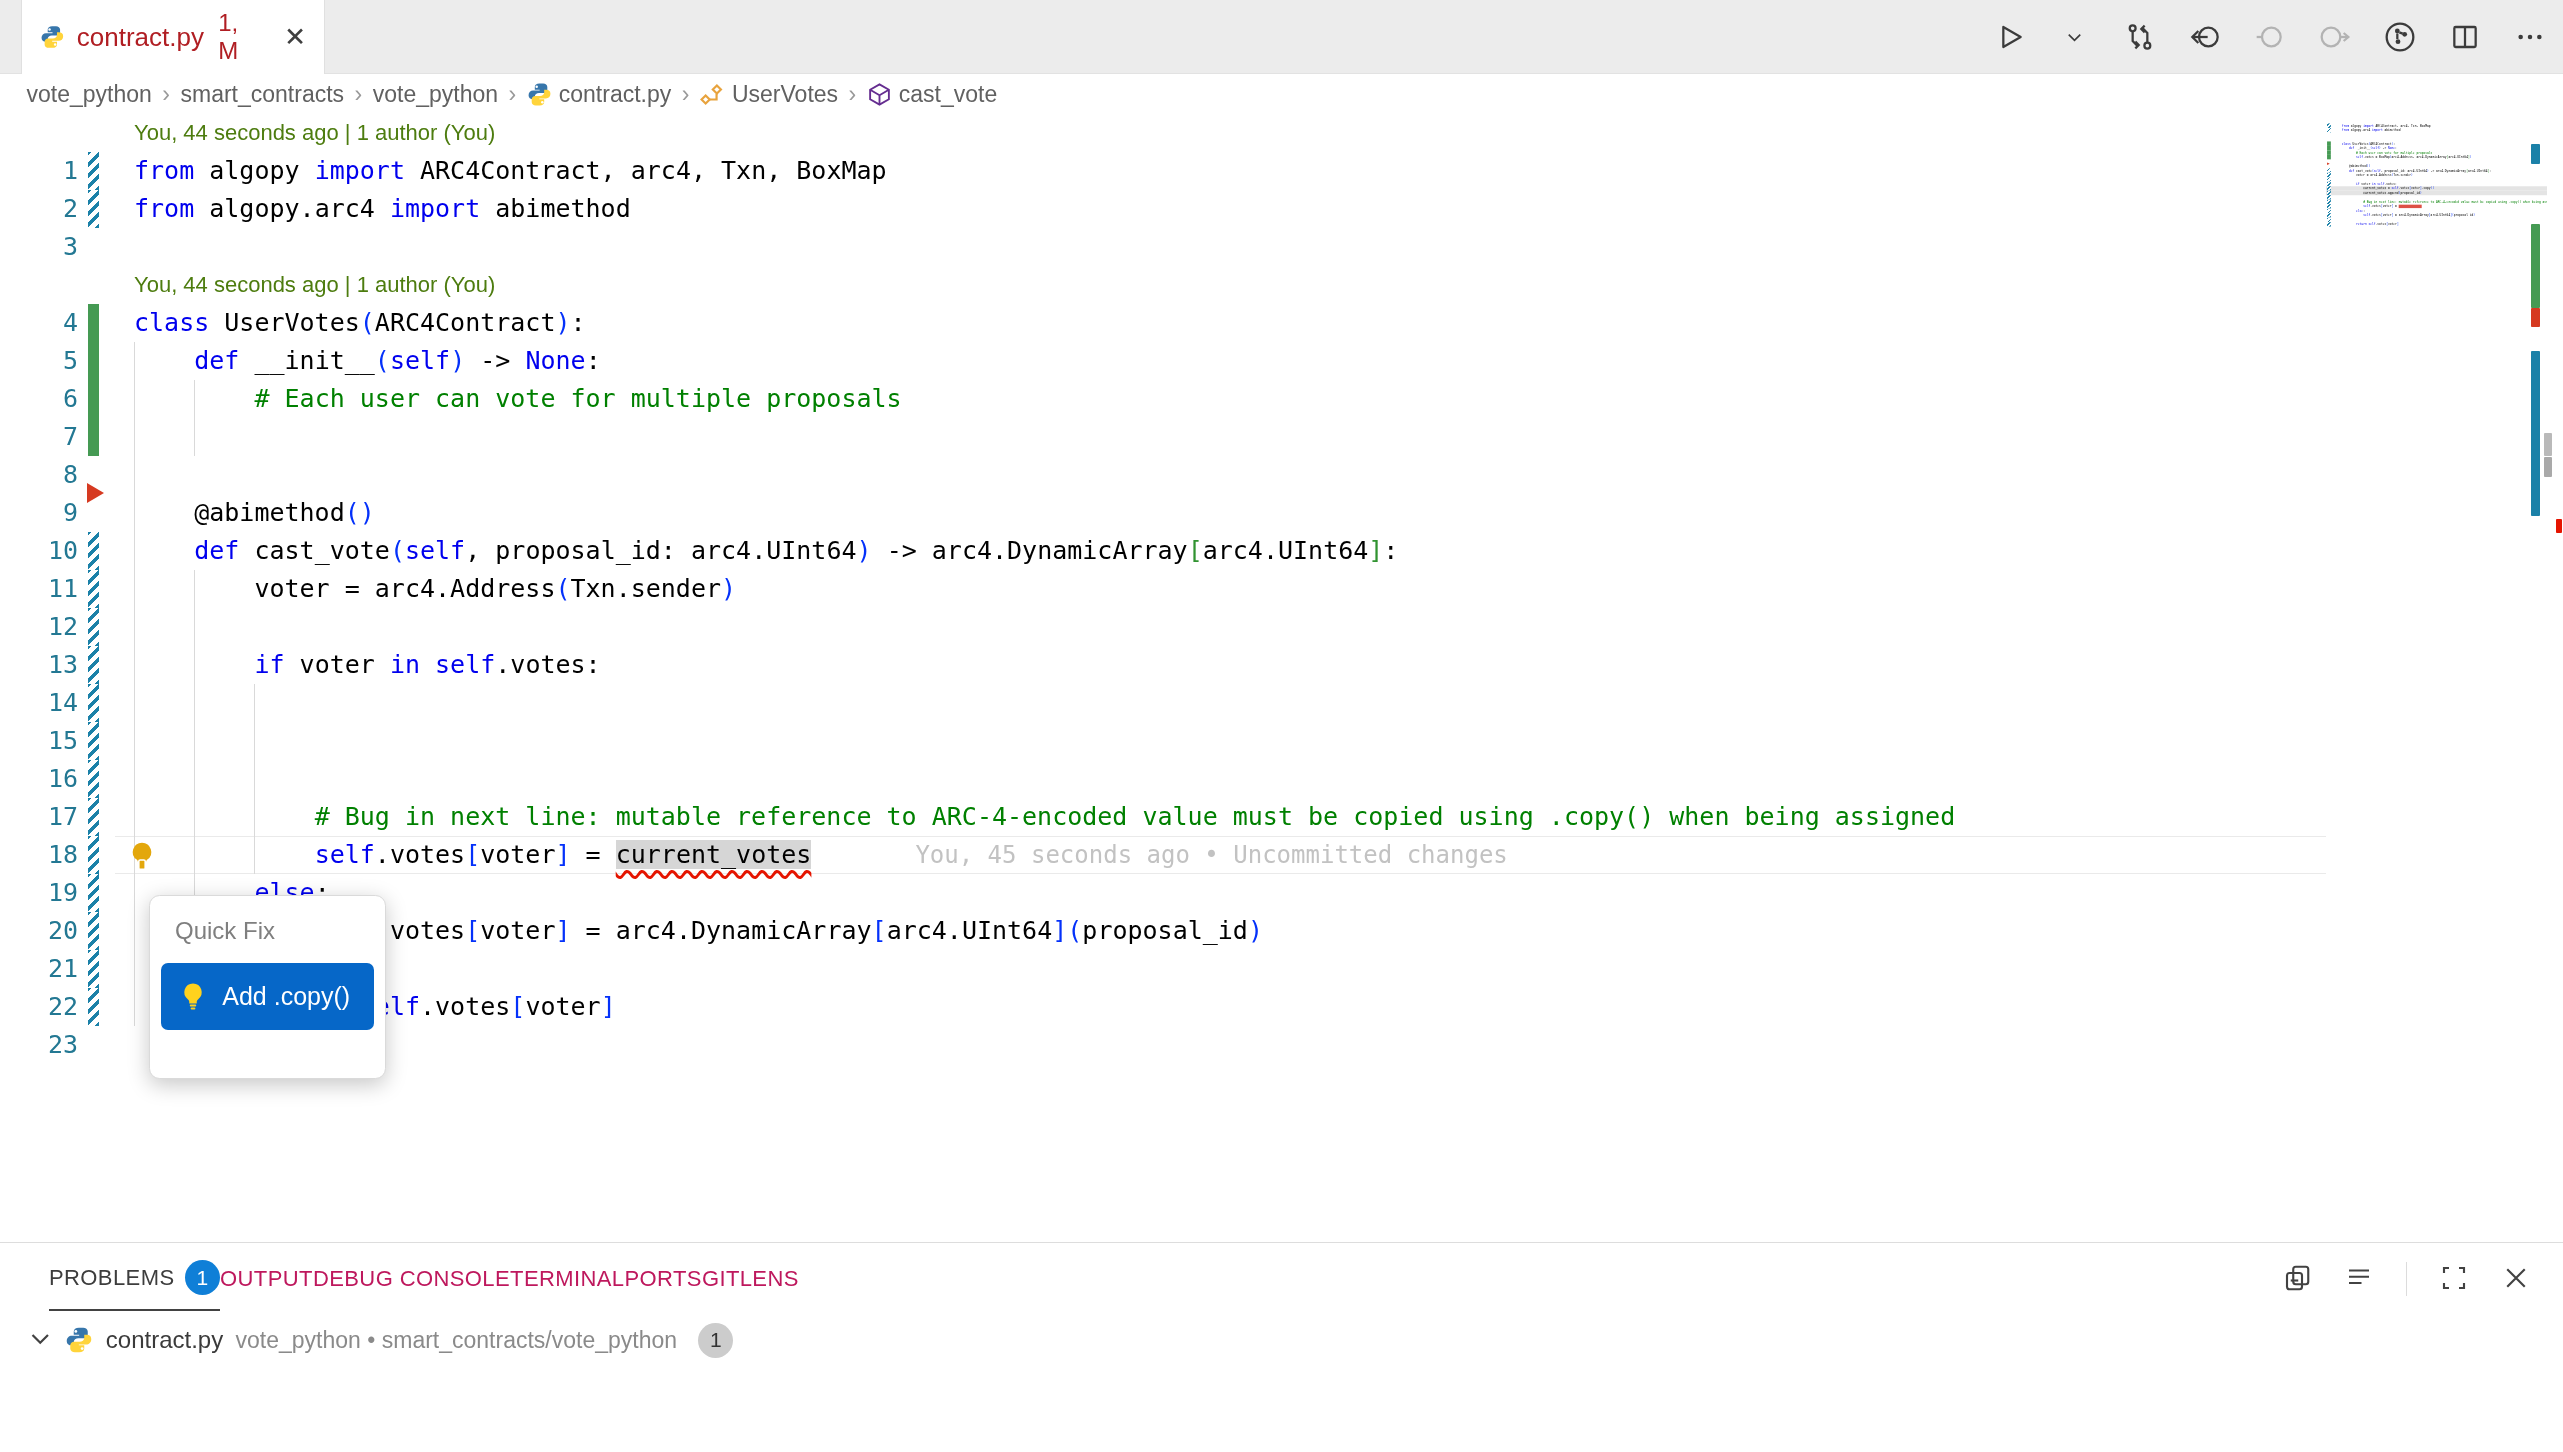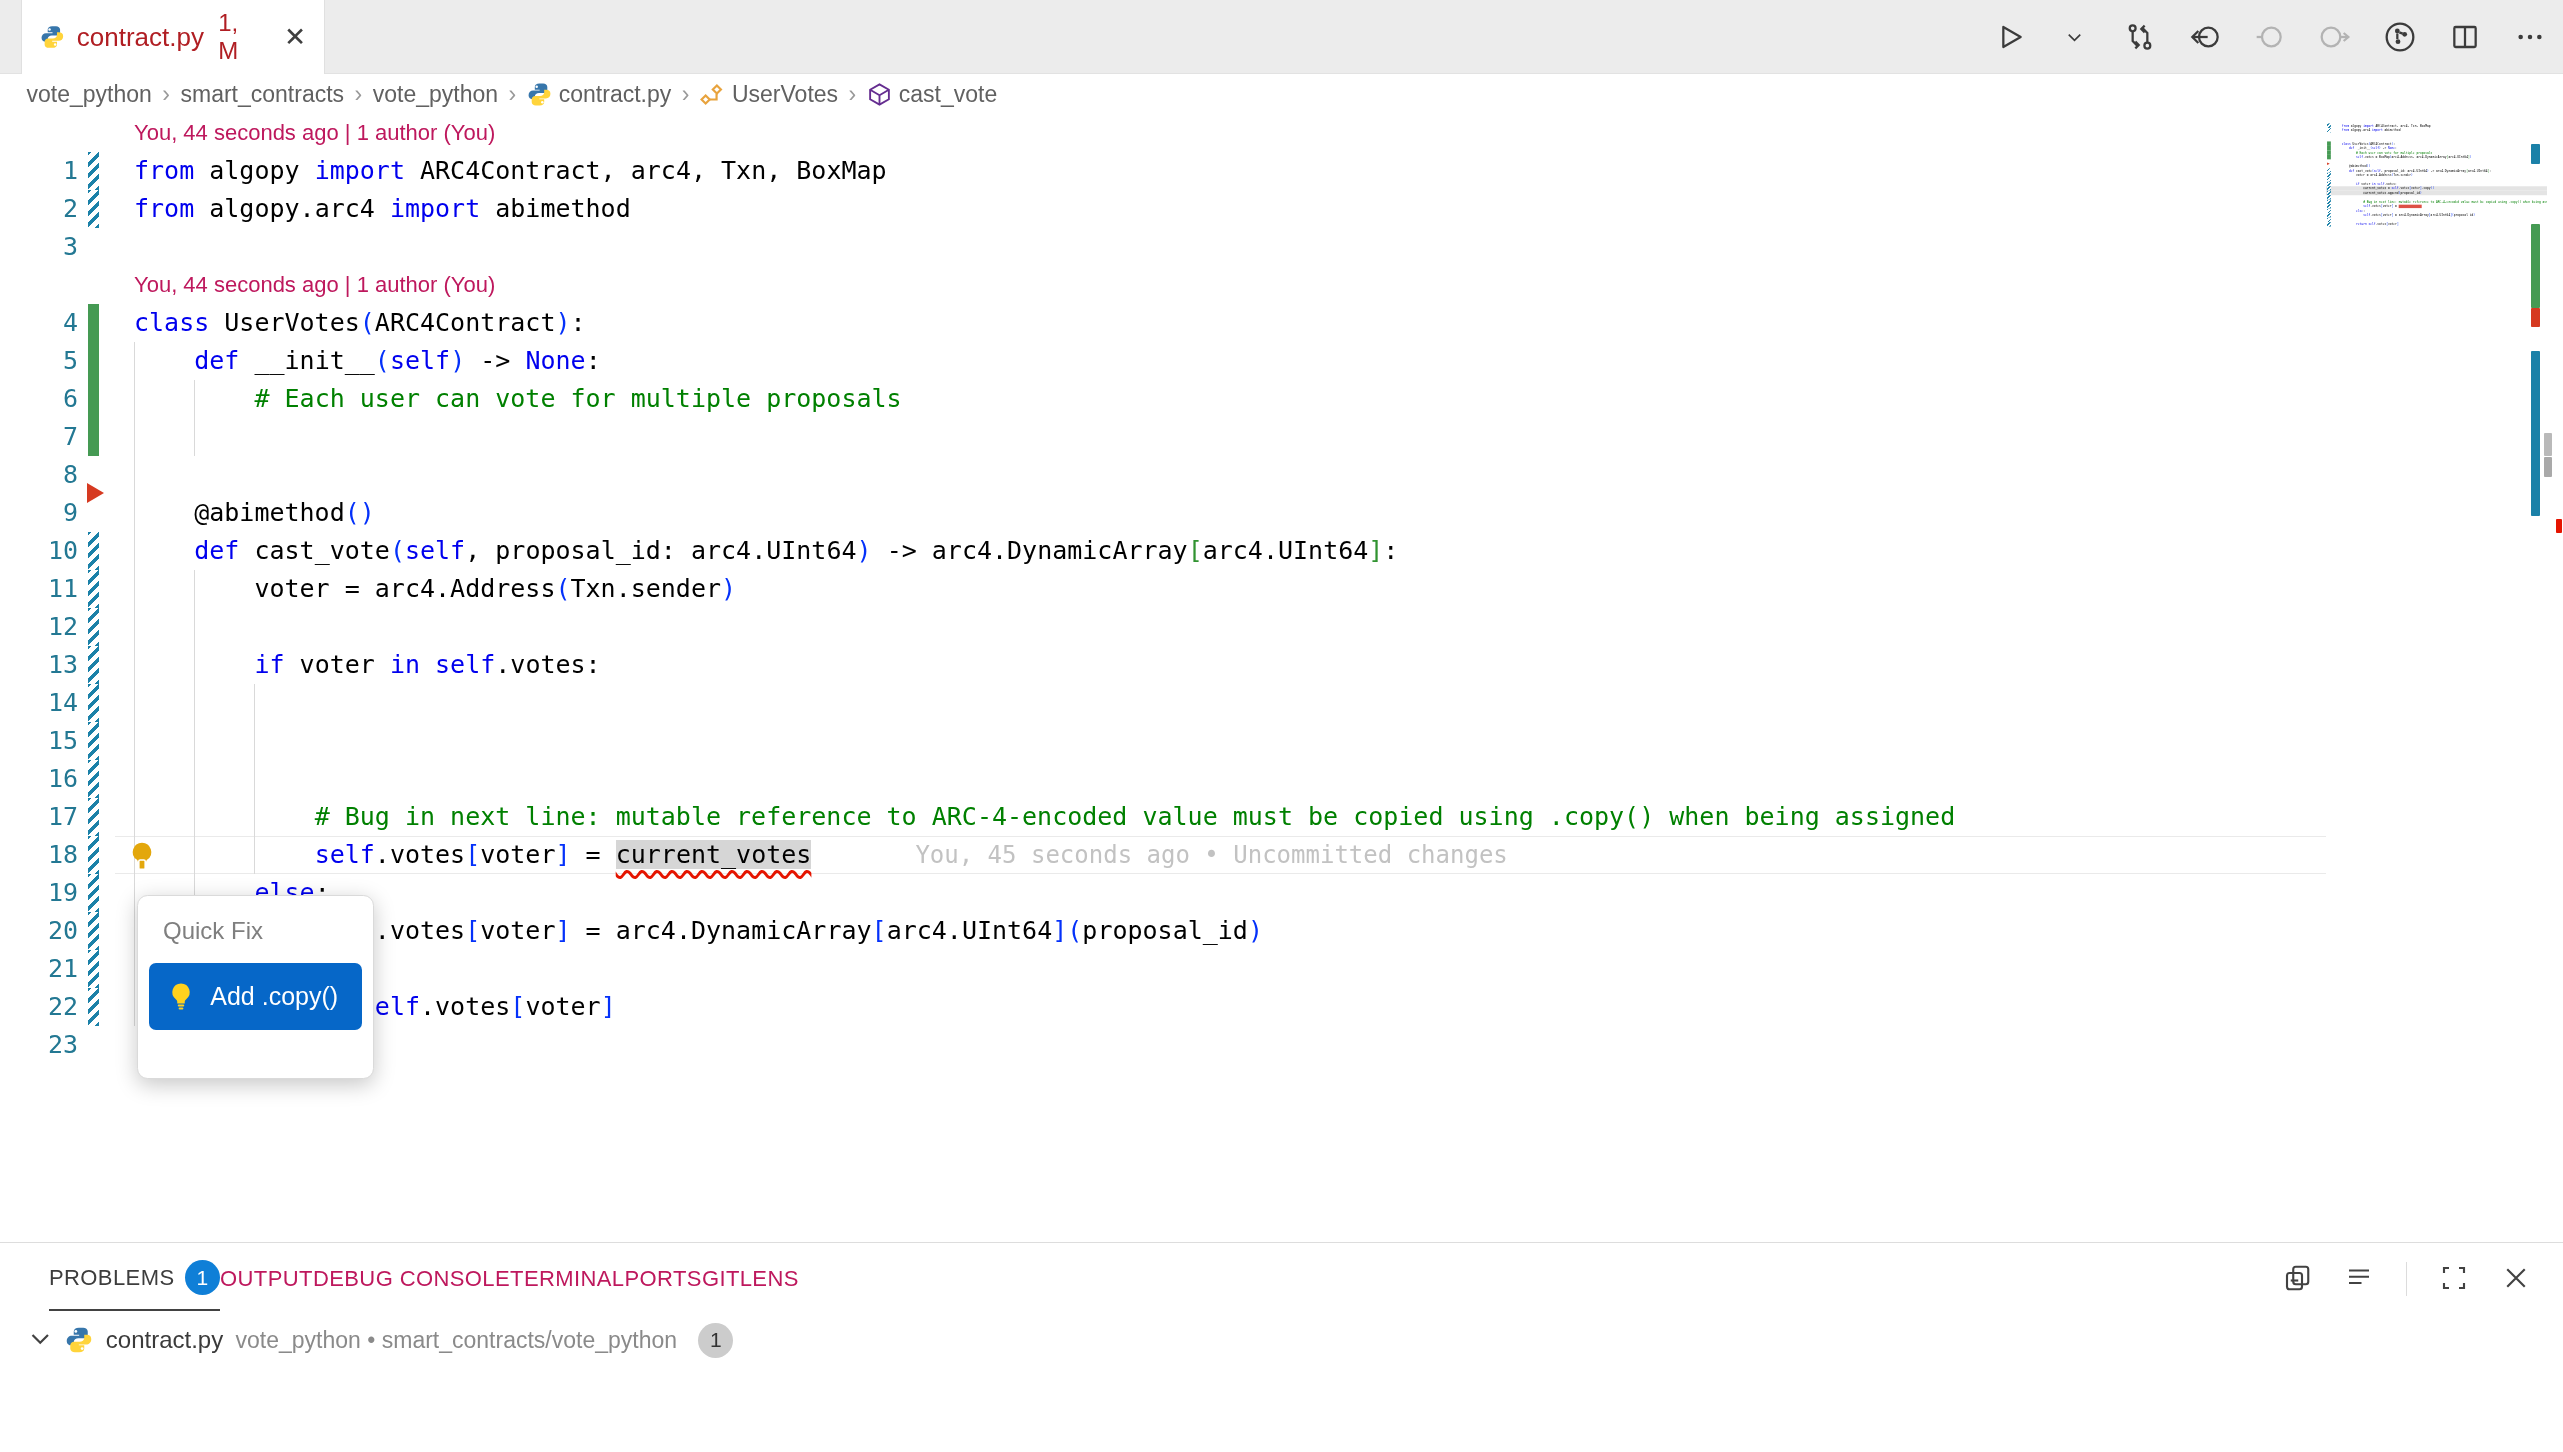--- a/index.html
+++ b/index.html
@@ -39,39 +39,39 @@
     font-family:"DejaVu Sans Mono",monospace; font-size:25px; line-height:38px; color:#237893; }
   .row .mark { position:absolute; left:88px; top:0; bottom:0; width:10.6px; }
   .mark.g-add { background:#459a53; }
   .mark.g-mod { background:repeating-linear-gradient(315deg,#1b81a8 0 3.5px,#ffffff 3.5px 8px); }
   .del-tri { position:absolute; left:87px; top:-10.6px; width:0; height:0;
     border-left:17.7px solid #d63a21; border-top:10.6px solid transparent; border-bottom:10.6px solid transparent; }
   .guide { position:absolute; top:0; bottom:0; width:0.9px; background:#d9d9d9; }
   .codeline { position:absolute; left:134px; top:0; white-space:pre;
     font-family:"DejaVu Sans Mono",monospace; font-size:25px; line-height:38px; color:#000; }
   .blame-text { position:absolute; left:134px; top:0; line-height:38px;
-    font-size:22px; color:#be185d; }
+    font-size:22px; color:#4d7c0f; }
   .inline-blame { font-family:"DejaVu Sans Mono",monospace; font-size:24px;
     color:#c2c2c2; margin-left:104px; }
   .tk-k { color:#0000ee; }
   .tk-d { color:#000000; }
   .tk-c { color:#008000; }
   .tk-b1 { color:#0431fa; }
   .tk-b2 { color:#319331; }
   .tk-wb { background:rgba(173,214,255,0.6); }
   .tk-wg { background:#dcdcdc; }
   .tk-we { background:#d6d6d6; text-decoration:underline wavy #e51400;
     text-decoration-thickness:2.7px; text-underline-offset:7px; text-decoration-skip-ink:none; }
   .row.current::before { content:""; position:absolute; left:115px; right:8.8px; top:0; bottom:0;
     border-top:1.8px solid #eaeaea; border-bottom:1.8px solid #eaeaea; pointer-events:none; }
   .bulb { position:absolute; left:126px; top:3.5px; width:32px; height:32px; }
   .bulb svg { width:32px; height:32px; }
 
   
-  .quickfix { position:absolute; left:137px; top:781px; width:237px; height:184px;
+  .quickfix { position:absolute; left:149px; top:781px; width:237px; height:184px;
     background:#ffffff; border:0.9px solid #dadada; border-radius:10.6px;
     box-shadow:0 5.3px 21px rgba(0,0,0,0.22); z-index:30; }
   .qf-title { color:#7f7f7f; font-size:24px; padding:21px 25px 8.8px; }
   .qf-item { margin:8.8px 10.6px; height:67px; background:#0667c8; border-radius:7px;
     display:flex; align-items:center; gap:14px; padding:0 17.7px; cursor:pointer; }
   .qf-item svg { width:30px; height:30px; }
   .qf-label { color:#ffffff; font-size:25px; }
 
   
   .minimap { position:absolute; left:2326px; top:5.3px; width:221px; height:1114px; overflow:hidden; }

